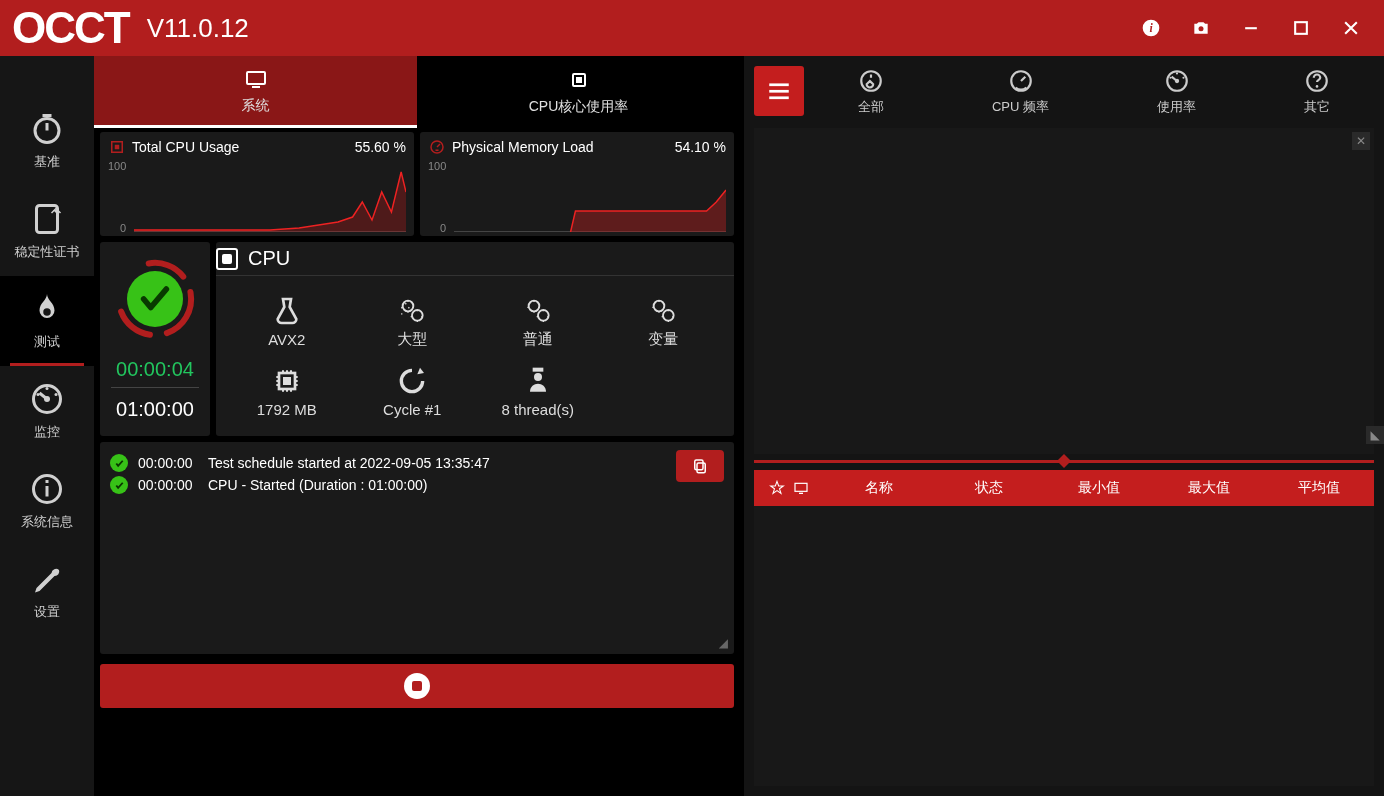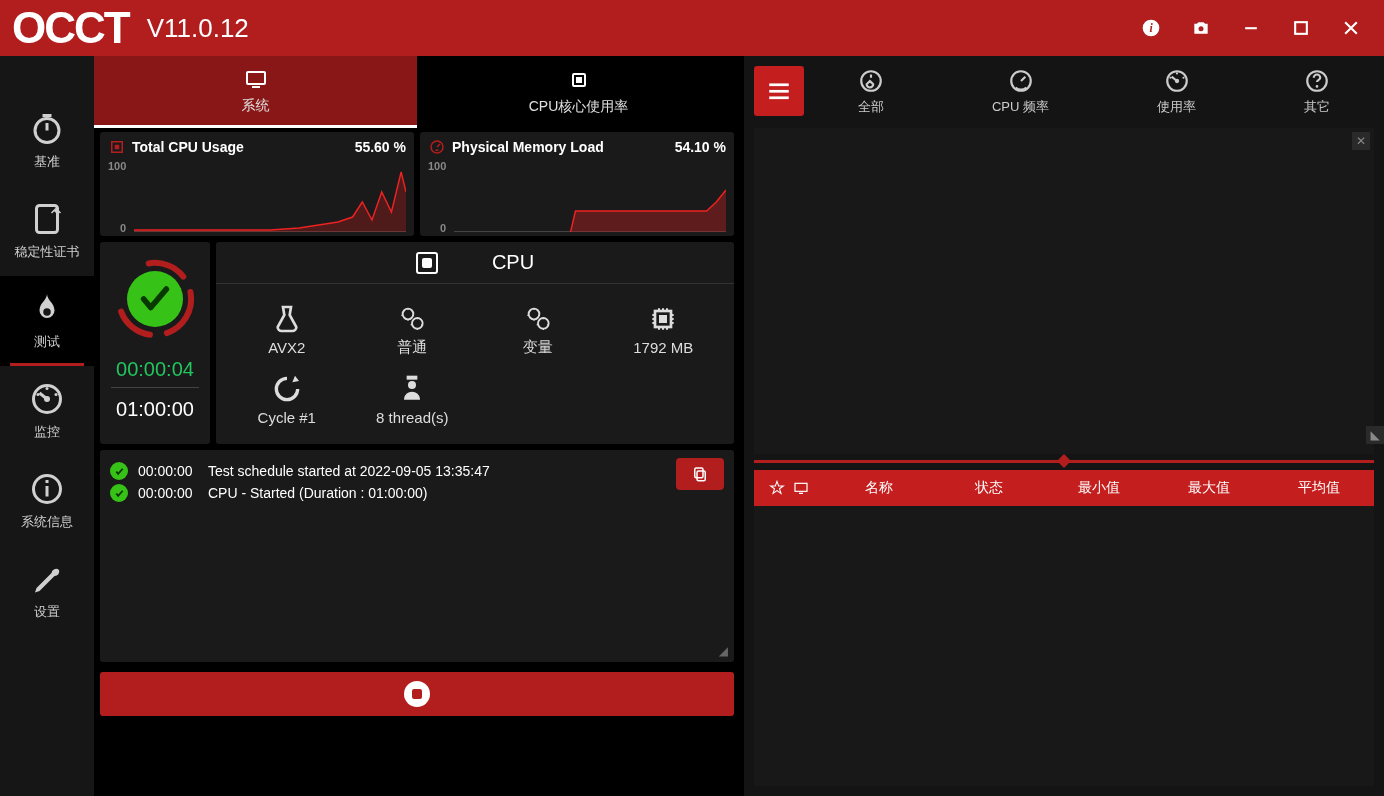--- a/index.html
+++ b/index.html
@@ -21,21 +21,21 @@
   .side-item.active { background: #000; }
   .side-item.active::after { content: ""; position: absolute; bottom: 0; left: 10px; right: 10px; height: 3px; background: #b21e1e; }
   .side-label { font-size: 13px; }
   
   .center { flex: 1; background: #000; display: flex; flex-direction: column; position: relative; padding: 0 4px 0 0;}
   .tabs { display: flex; height: 72px; }
   .tab { flex: 1; display: flex; flex-direction: column; align-items: center; justify-content: center; color: #e0e0e0; cursor: pointer; }
   .tab svg { width: 24px; height: 24px; margin-bottom: 6px; fill: #fff; }
   .tab.active { background: #8a1717; border-bottom: 3px solid #fff; }
   .tab-label { font-size: 14px; }
-  .stats-row { display: flex; gap: 6px; padding: 4px 6px 0 6px; font-weight: bold; }
+  .stats-row { display: flex; gap: 6px; padding: 4px 6px 0 6px; }
   .stat-card { flex: 1; background: #1a1a1a; border-radius: 3px; padding: 6px 8px 4px 8px; }
   .stat-head { display: flex; align-items: center; font-size: 14px; }
   .stat-head .stat-icon { width: 18px; height: 18px; color: #b21e1e; margin-right: 6px; }
   .stat-title { color: #fff; }
   .stat-val { margin-left: auto; color: #fff; }
   .stat-axis { display: flex; flex-direction: column; font-size: 11px; color: #888; margin-top: 6px; position: relative; height: 70px; }
   .stat-chart { position: absolute; left: 26px; right: 0; top: 0; bottom: 0; }
   .stat-chart svg { width: 100%; height: 100%; }
   .ax-top { position: absolute; top: -2px; left: 0; }
   .ax-bot { position: absolute; bottom: -2px; left: 12px; }
@@ -43,21 +43,21 @@
   .test-body { display: flex; padding: 6px 6px 0 6px; gap: 6px; }
   .status-col { width: 110px; background: #1a1a1a; border-radius: 3px; display: flex; flex-direction: column; align-items: center; padding: 14px 0 10px 0; }
   .status-circle { width: 86px; height: 86px; position: relative; display:flex;align-items:center;justify-content:center; }
   .status-ring { position:absolute; inset:0; }
   .status-check { width: 56px; height: 56px; border-radius: 50%; background: #37c217; display: flex; align-items: center; justify-content: center; position: relative; z-index: 2; }
   .status-check svg { width: 34px; height: 34px; }
   .time1 { color: #22c55e; font-size: 20px; margin-top: 16px; }
   .time2 { color: #fff; font-size: 20px; margin-top: 4px; }
   .divider { width: 80%; height: 1px; background: #444; margin: 6px auto; }
   .config-col { flex: 1; background: #1a1a1a; border-radius: 3px; display: flex; flex-direction: column; }
-  .config-head { display: flex; align-items: center; justify-content: center; height: 42px; border-bottom: 1px solid #333; font-size: 20px; gap: 44px; }
+  .config-head { display: flex; align-items: center; height: 34px; border-bottom: 1px solid #333; font-size: 20px; }
   .config-head .sq { width: 22px; height: 22px; border: 2px solid #fff; border-radius: 3px; margin-right: 10px; display:flex;align-items:center;justify-content:center; }
   .config-head .sq::after { content: ""; width: 10px; height: 10px; background: #fff; border-radius: 2px; }
   .config-grid { display: grid; grid-template-columns: repeat(4, 1fr); padding: 10px 8px; }
   .cfg-item { display: flex; flex-direction: column; align-items: center; justify-content: center; color: #ddd; padding: 8px 0; }
   .cfg-item svg { width: 32px; height: 32px; fill: #ddd; margin-bottom: 4px; }
   .cfg-label { font-size: 15px; white-space: nowrap; }
   
   .log { margin: 6px 6px 0 6px; background: #1a1a1a; border-radius: 3px; padding: 12px 10px; position: relative; height: 212px; }
   .log-line { display: flex; align-items: center; color: #fff; font-size: 14px; margin-bottom: 4px; }
   .log-check { width: 18px; height: 18px; border-radius: 50%; background: #37c217; display: flex; align-items: center; justify-content: center; margin-right: 10px; flex: 0 0 auto; }
@@ -276,20 +276,29 @@
           <div class="config-grid">
             <div class="cfg-item">
               <svg viewBox="0 0 24 24">
                   <path d="M9 3h6l-1 6 5 9a3 3 0 01-3 3H8a3 3 0 01-3-3l5-9z" fill="none" stroke="#ddd" stroke-width="2"></path>
                 </svg>
               <span class="cfg-label">AVX2</span>
             </div>
             <div class="cfg-item">
               <svg viewBox="0 0 24 24">
                   <circle cx="9" cy="9" r="4" fill="none" stroke="#ddd" stroke-width="1.4"></circle>
+                  <path d="M9 6v-1m0 9v-1m3-3h1m-9 0h1m2-3l.7.7m-3 3l-.7-.7m5.3.7l.7-.7m-5.3 4.6l-.7.7" stroke="#ddd"></path>
+                  <circle cx="16" cy="16" r="4" fill="none" stroke="#ddd" stroke-width="1.4"></circle>
+                  <path d="M16 13v-1m0 9v-1m3-3h1m-9 0h1" stroke="#ddd"></path>
+                </svg>
+              <span class="cfg-label">大型</span>
+            </div>
+            <div class="cfg-item">
+              <svg viewBox="0 0 24 24">
+                  <circle cx="9" cy="9" r="4" fill="none" stroke="#ddd" stroke-width="1.4"></circle>
                   <circle cx="16" cy="16" r="4" fill="none" stroke="#ddd" stroke-width="1.4"></circle>
                   <path d="M9 6v-1m0 9v-1m3-3h1m-9 0h1M16 13v-1m0 9v-1m3-3h1m-9 0h1" stroke="#ddd"></path>
                 </svg>
               <span class="cfg-label">普通</span>
             </div>
             <div class="cfg-item">
               <svg viewBox="0 0 24 24">
                   <circle cx="9" cy="9" r="4" fill="none" stroke="#ddd" stroke-width="1.4"></circle>
                   <circle cx="16" cy="16" r="4" fill="none" stroke="#ddd" stroke-width="1.4"></circle>
                   <path d="M9 6v-1m0 9v-1m3-3h1m-9 0h1M16 13v-1m0 9v-1m3-3h1m-9 0h1" stroke="#ddd"></path>

